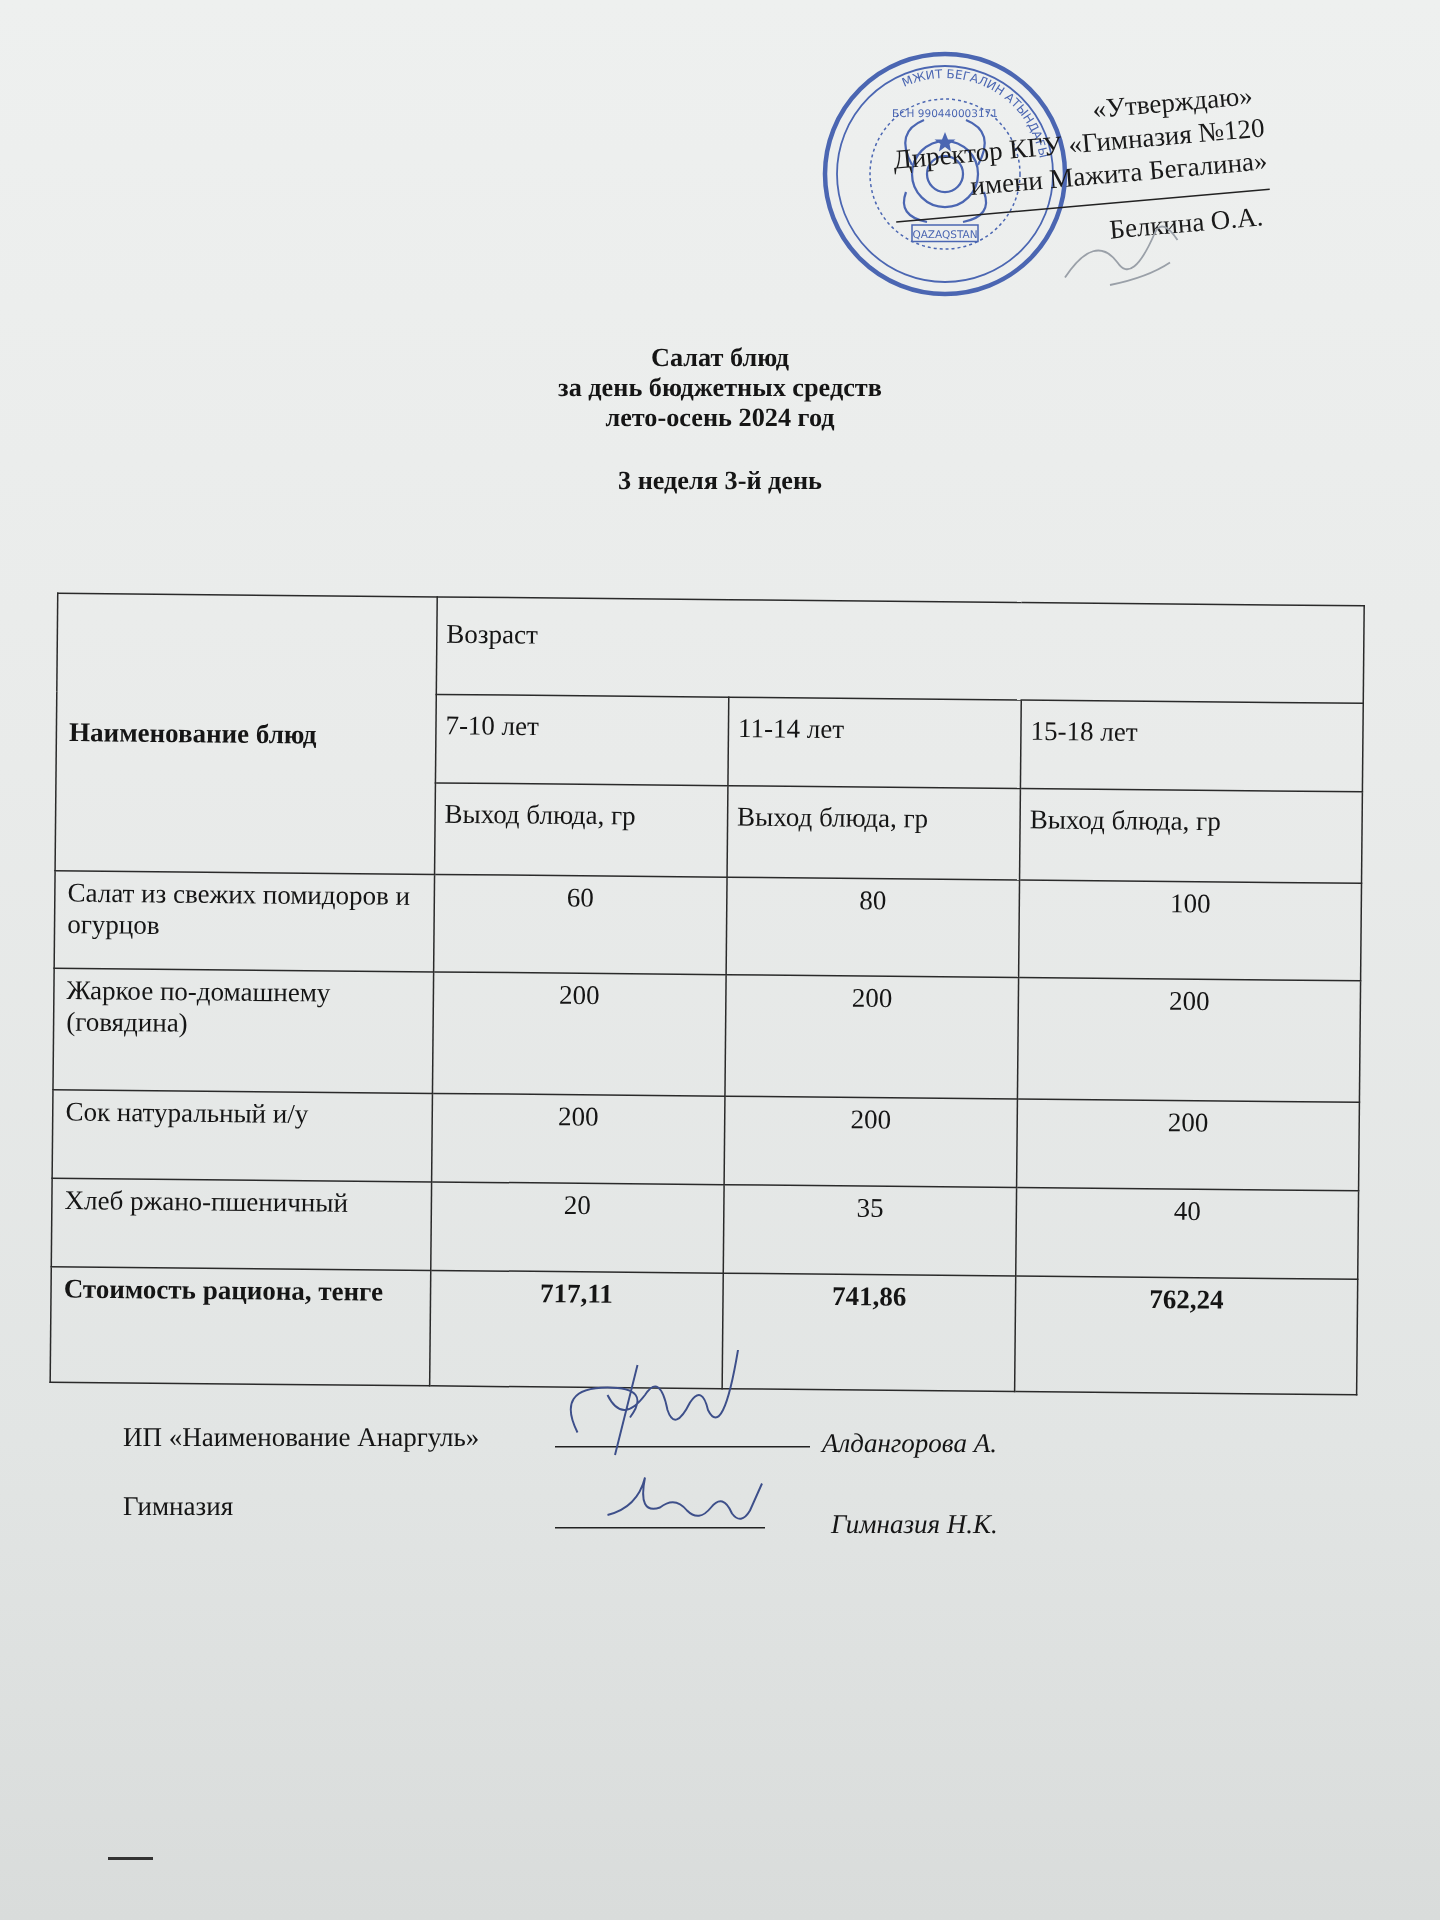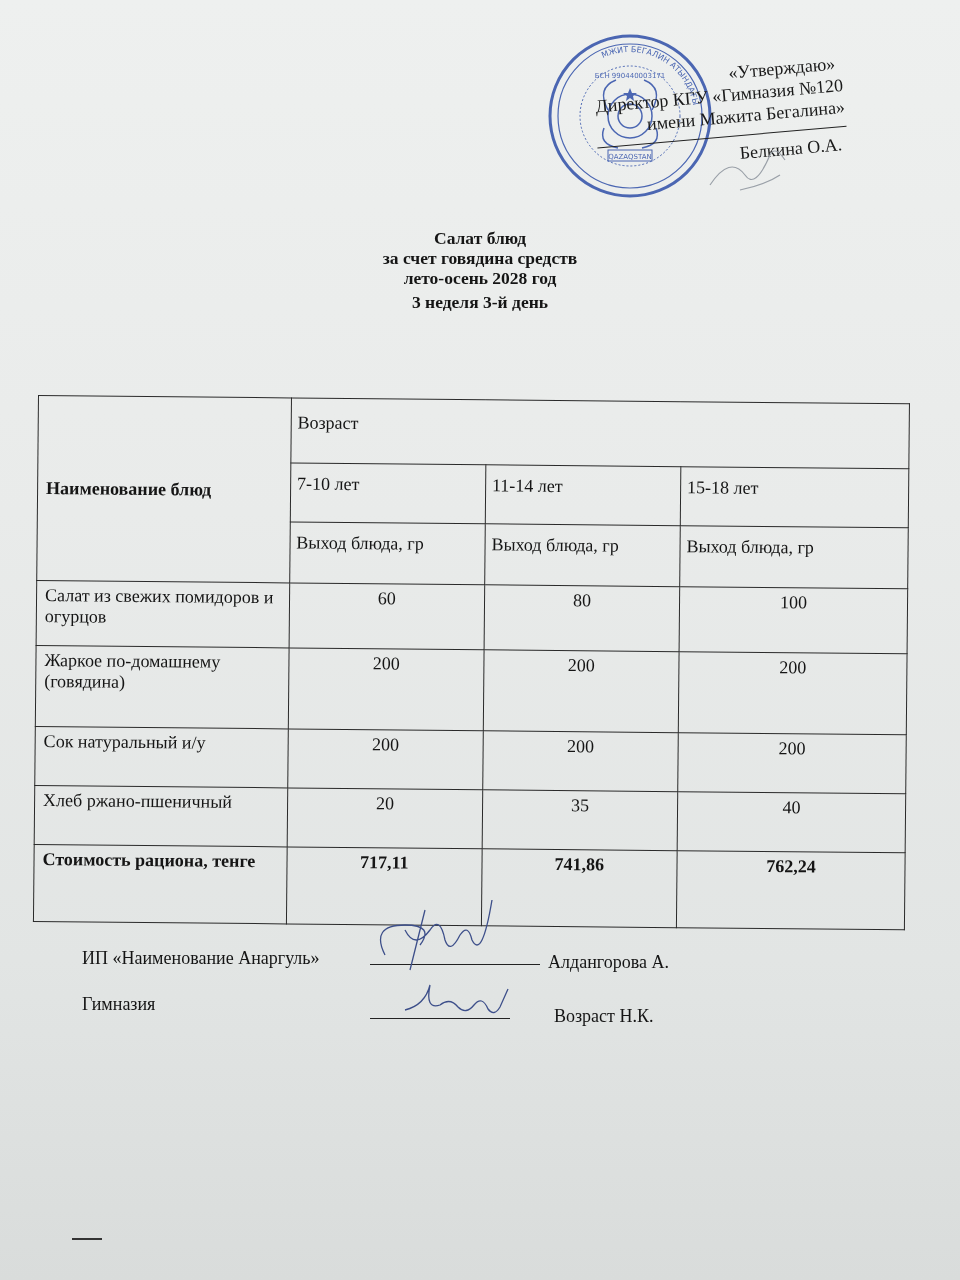--- a/index.html
+++ b/index.html
@@ -29,21 +29,21 @@
     position: absolute; left: 546px; top: 32px; width: 168px; height: 168px;
     opacity: 0.85;
   }
 
   
   .title {
     position: absolute; left: 0; right: 0; top: 228px;
     text-align: center; font-weight: bold; font-size: 17.5px; line-height: 20px;
   }
   .title .l2 { transform: rotate(-0.6deg); display: inline-block; }
-  .title .week { margin-top: 4px; }
+  .title .week { margin-top: 22px; }
 
   
   .menu-table {
     position: absolute; left: 38px; top: 395px; width: 872px;
     border-collapse: collapse; font-size: 18px; line-height: 21px;
     transform: rotate(0.55deg); transform-origin: left top;
   }
   .menu-table td {
     border: 1.2px solid #2a2a2a; vertical-align: top; padding: 4px 6px;
   }
@@ -55,21 +55,21 @@
   .menu-table .val { text-align: center; }
   .menu-table .row-short .dish { height: 40px; }
   .menu-table .total td { font-weight: bold; height: 68px; }
   .c1 { width: 190px; } .c2 { width: 190px; } .c3 { width: 225px; }
 
   
   .signs { position: absolute; left: 82px; top: 940px; width: 640px; font-size: 18px; }
   .sign-row { position: relative; height: 50px; }
   .sign-row .role { position: absolute; left: 0; top: 8px; }
   .sign-row .line { position: absolute; border-bottom: 1.2px solid #222; }
-  .sign-row .person { position: absolute; top: 12px; }
+  .sign-row .person { position: absolute; top: 12px; font-style: italic; }
   .r1 .line { left: 288px; width: 170px; top: 24px; }
   .r1 .person { left: 466px; }
   .r2 .role { top: 4px; }
   .r2 .line { left: 288px; width: 140px; top: 28px; }
   .r2 .person { left: 472px; top: 16px; }
   .sig { position: absolute; }
   .bottom-dash { position: absolute; left: 72px; top: 1238px; width: 30px; border-bottom: 2px solid #333; }
 </style>
 </head>
 <body>
@@ -104,22 +104,22 @@
     <div>имени Мажита Бегалина»</div>
     <div class="sign-line"></div>
     <div class="name">Белкина О.А.</div>
   </div>
   <svg class="sig" style="left:700px;top:140px;width:100px;height:60px;">
     <path d="M10 45 q20 -30 35 -10 q10 15 25 -20 q5 -10 15 5 M40 50 q25 -5 40 -15" fill="none" stroke="#9aa0a8" stroke-width="1.2"></path>
   </svg>
 
   <div class="title">
     <div>Салат блюд</div>
-    <div>за счет говядина средств</div>
-    <div>лето-осень  2028 год</div>
+    <div>за день бюджетных средств</div>
+    <div>лето-осень  2024 год</div>
     <div class="week">3 неделя 3-й день</div>
   </div>
 
   <table class="menu-table">
     <tbody>
         <tr>
       <td class="name-head" rowspan="3">Наименование блюд</td>
       <td class="age-head" colspan="3">Возраст</td>
     </tr>
     <tr>
@@ -167,21 +167,21 @@
 
   <div class="signs">
     <div class="sign-row r1">
       <span class="role">ИП «Наименование  Анаргуль»</span>
       <span class="line"></span>
       <span class="person">Алдангорова А.</span>
     </div>
     <div class="sign-row r2">
       <span class="role">Гимназия</span>
       <span class="line"></span>
-      <span class="person">Возраст Н.К.</span>
+      <span class="person">Гимназия Н.К.</span>
     </div>
   </div>
 
   <svg class="sig" style="left:365px;top:900px;width:180px;height:80px;">
     <path d="M20 55 q-15 -30 20 -30 q30 0 15 20 M40 30 q10 20 25 0 q10 -15 15 10 q5 15 15 -5 q8 -12 12 5 q10 20 20 -40 l5 -35 M45 70 q10 -40 15 -60" fill="none" stroke="#3d4f8a" stroke-width="1.3"></path>
   </svg>
   <svg class="sig" style="left:395px;top:975px;width:130px;height:50px;">
     <path d="M10 35 q20 -5 25 -25 q-5 25 10 20 q10 -8 18 2 q8 8 16 -2 q8 -10 14 4 q6 8 12 -2 l8 -18" fill="none" stroke="#3d4f8a" stroke-width="1.3"></path>
   </svg>
 

